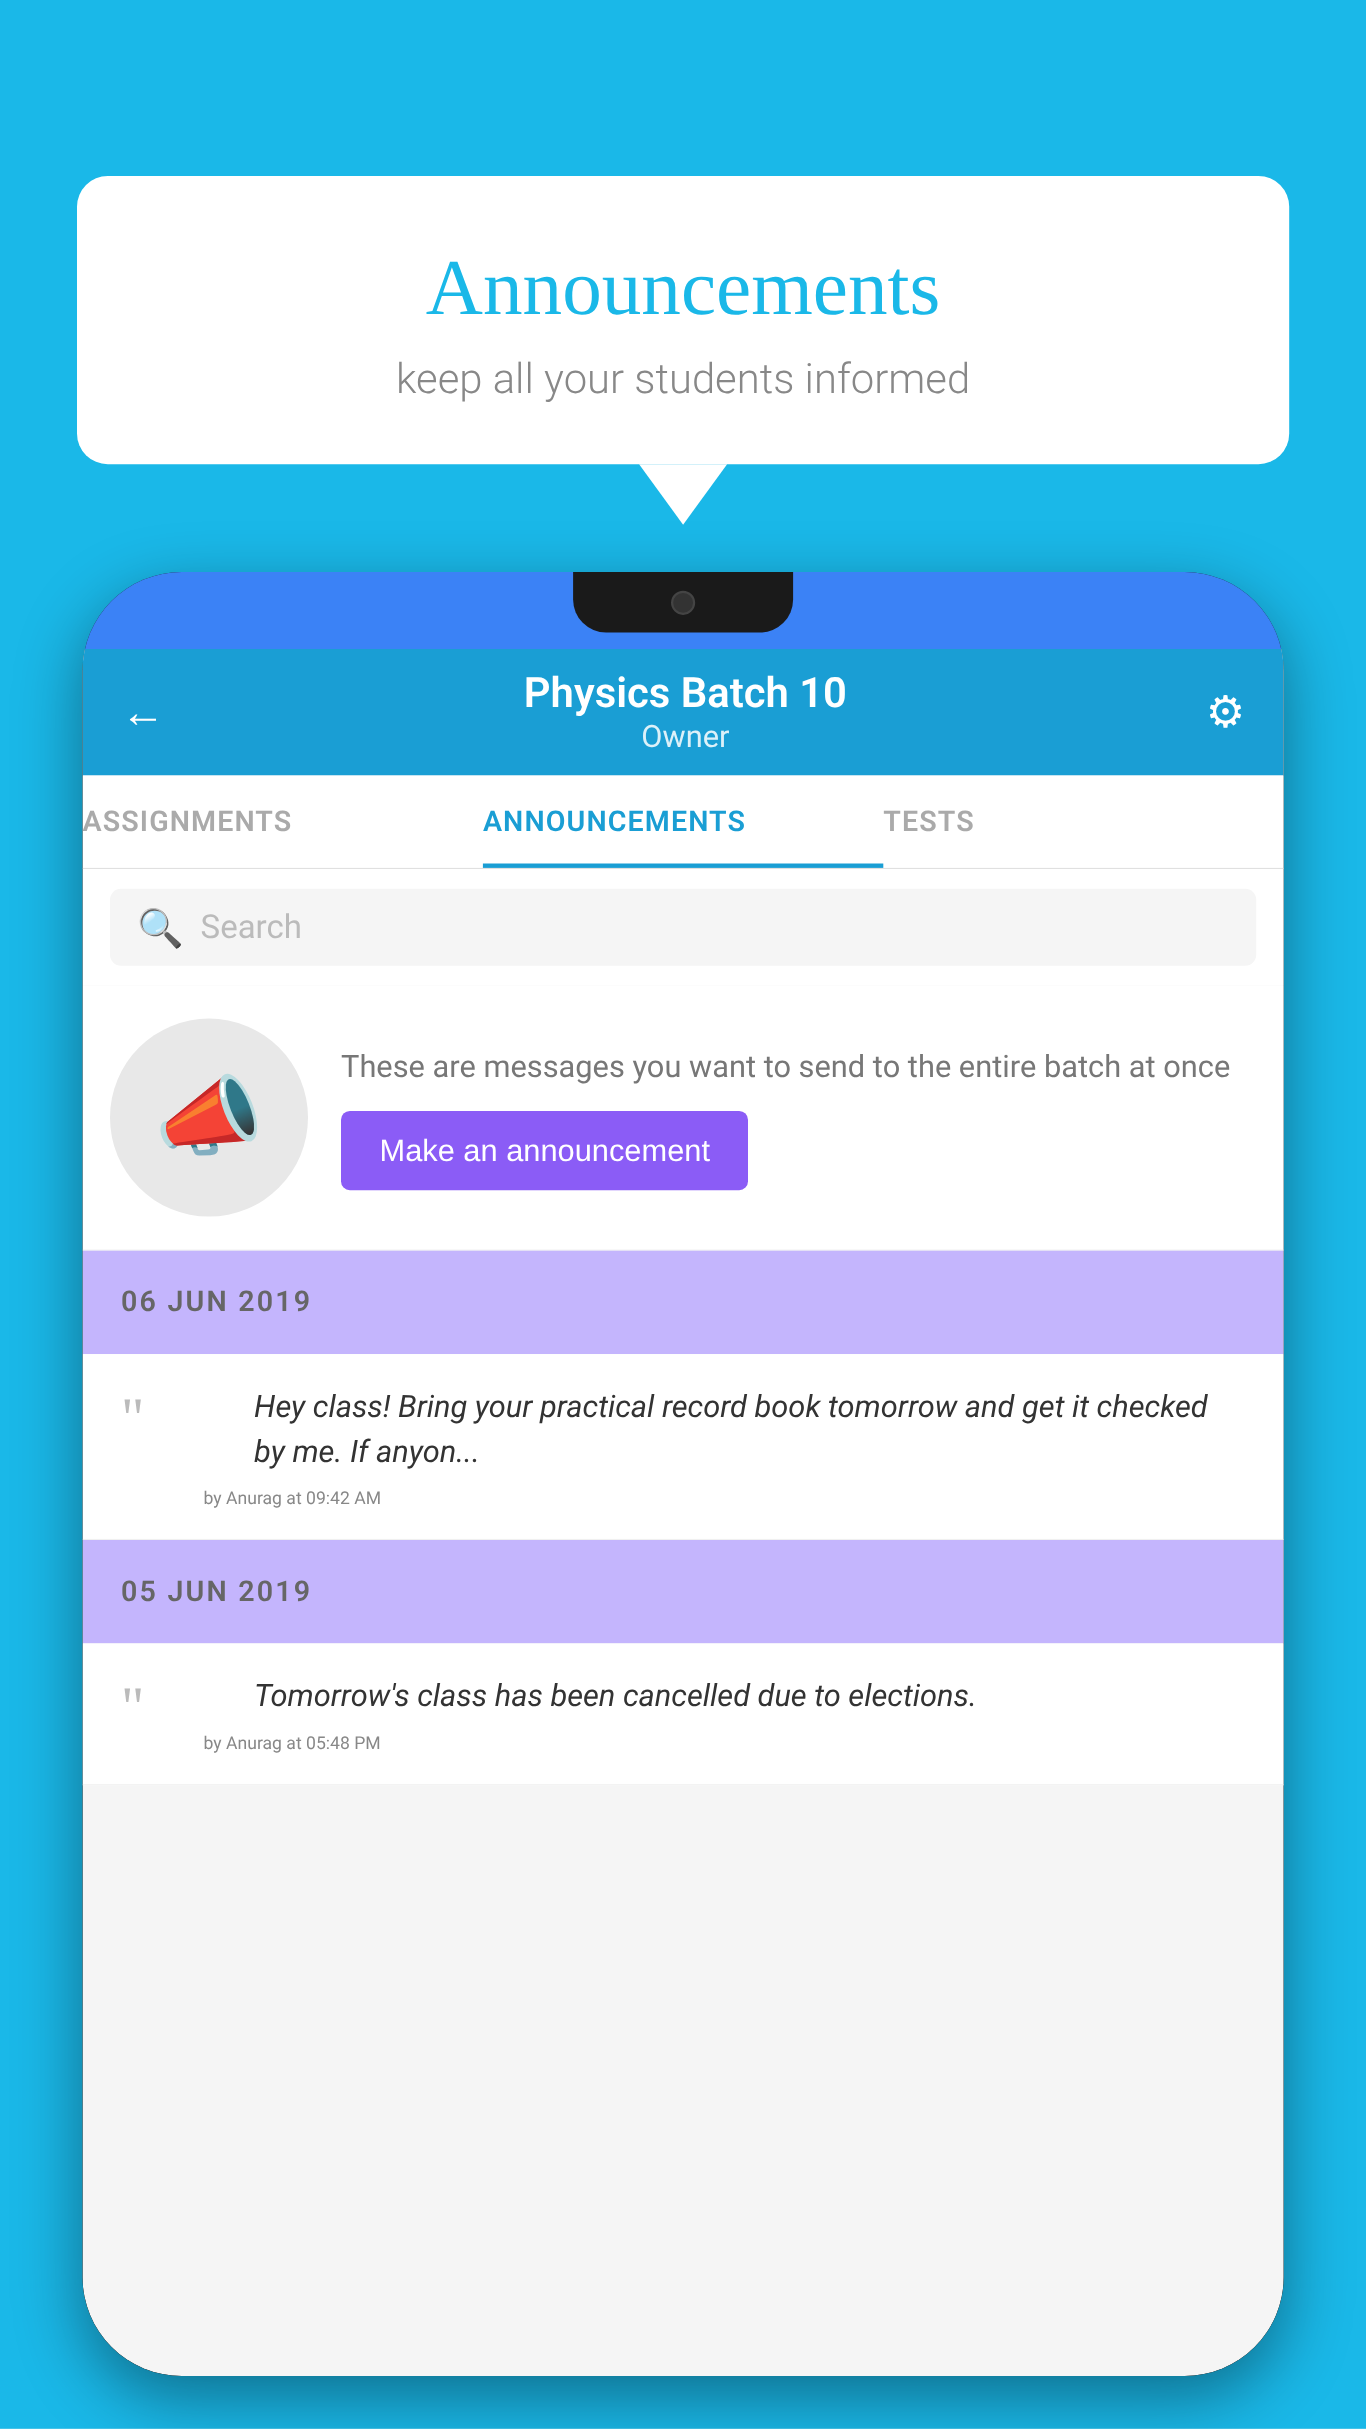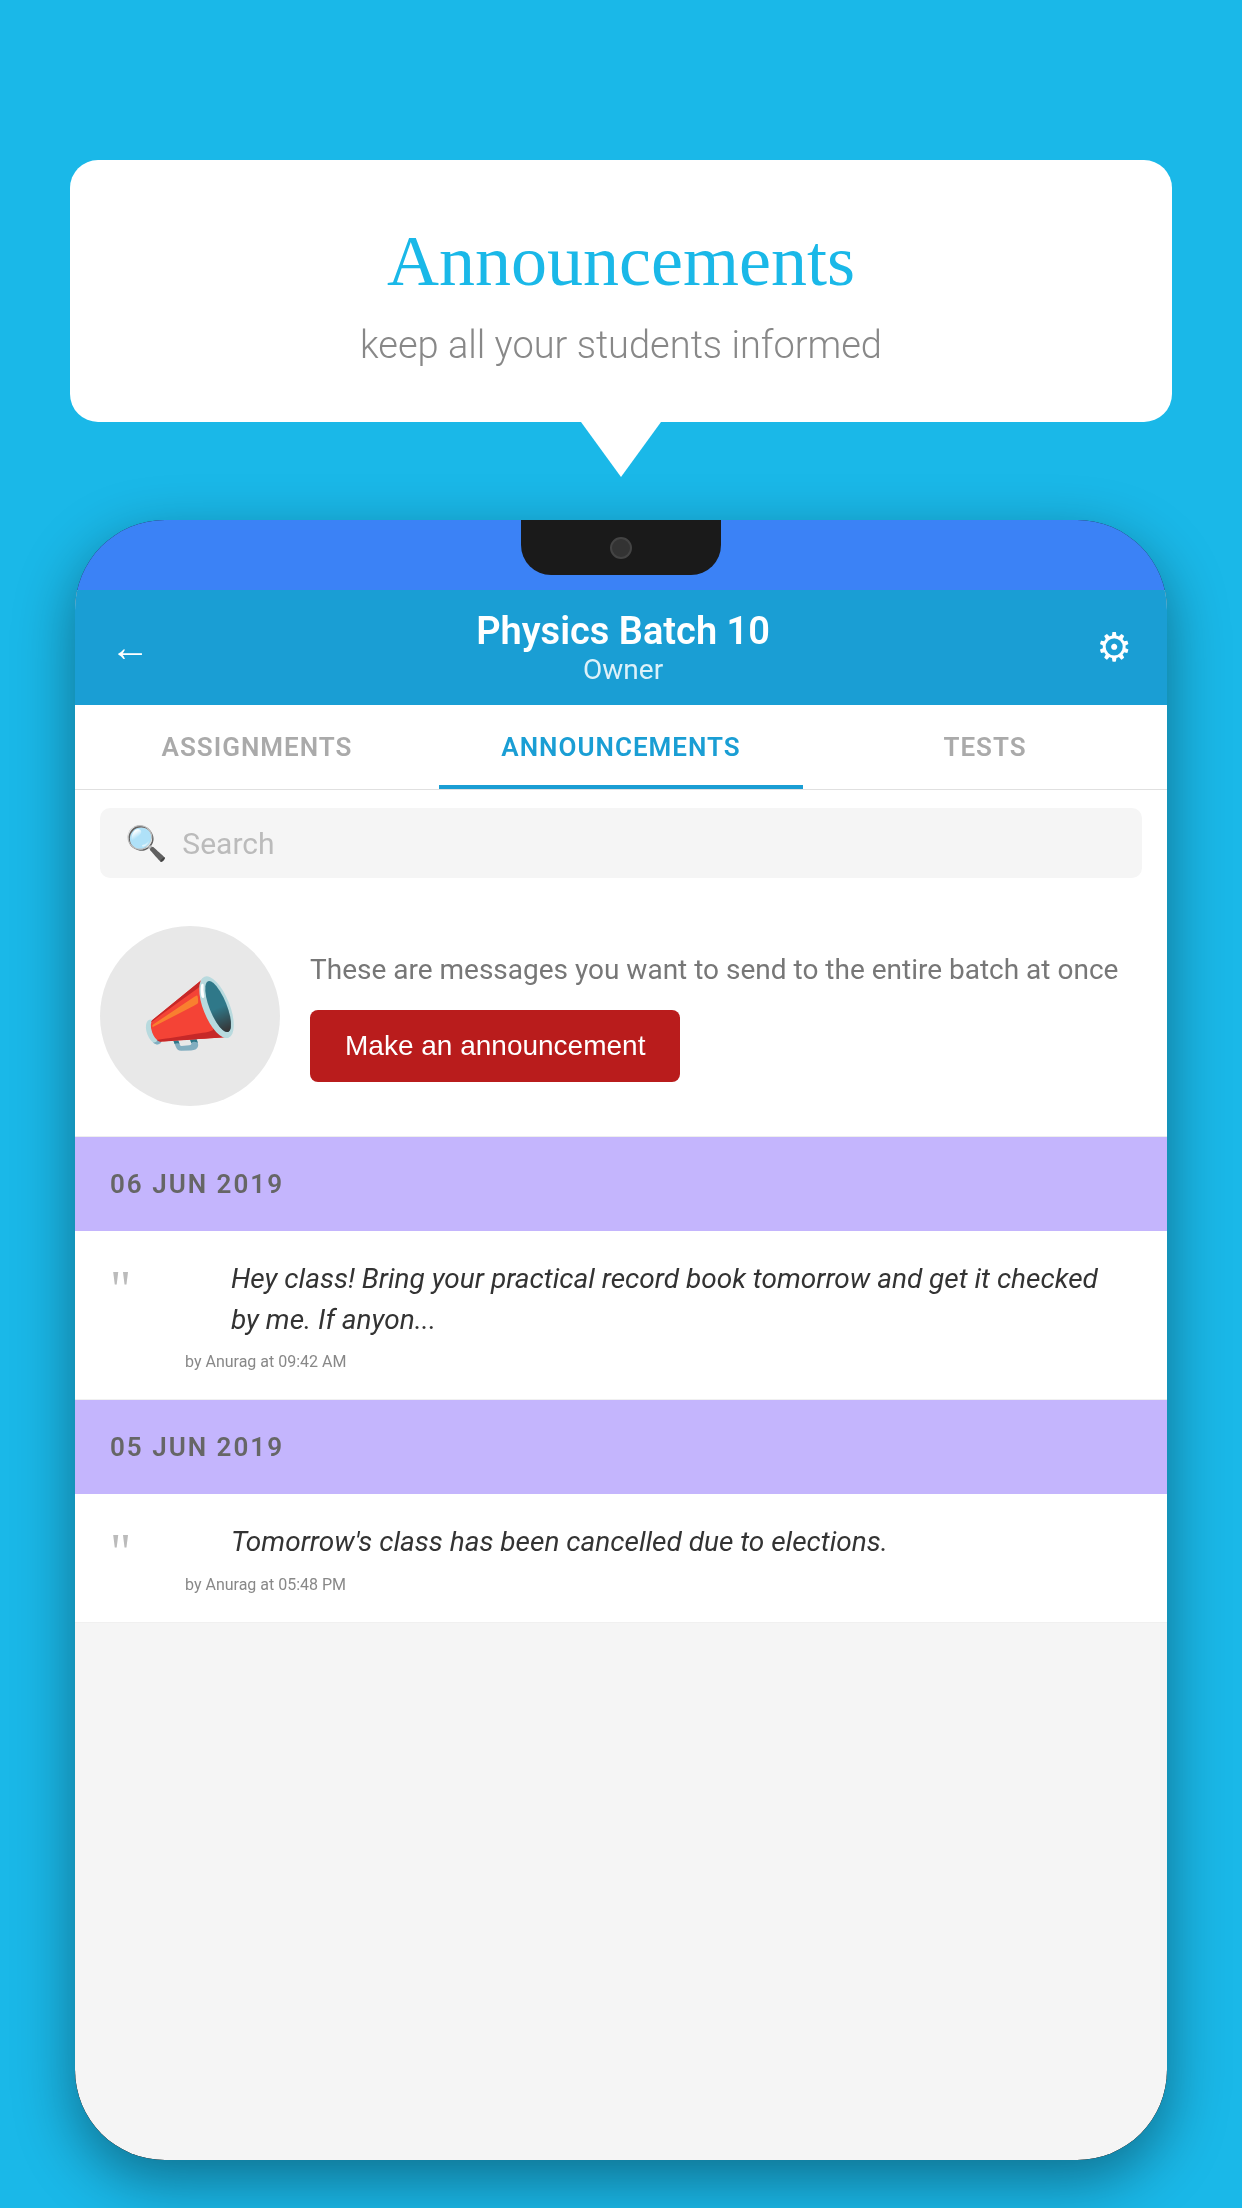--- a/index.html
+++ b/index.html
@@ -168,21 +168,21 @@
       display: flex;
       height: 85px;
       align-items: stretch;
       border-bottom: 1px solid #e0e0e0;
     }
 
     .tab-item {
       flex: 1;
       display: flex;
       align-items: center;
-      justify-content: center;
+      justify-content: flex-start;
       font-size: 26px;
       font-weight: 600;
       color: #aaa;
       letter-spacing: 1px;
       cursor: pointer;
       position: relative;
       text-transform: uppercase;
     }
 
     .tab-item.active {
@@ -256,21 +256,21 @@
     }
 
     .promo-text {
       color: #777;
       font-size: 28px;
       line-height: 1.4;
       margin-bottom: 20px;
     }
 
     .make-announcement-btn {
-      background: #b91c1c;
+      background: #8b5cf6;
       color: white;
       border: none;
       border-radius: 8px;
       padding: 20px 35px;
       font-size: 28px;
       cursor: pointer;
       font-weight: 500;
     }
 
     

